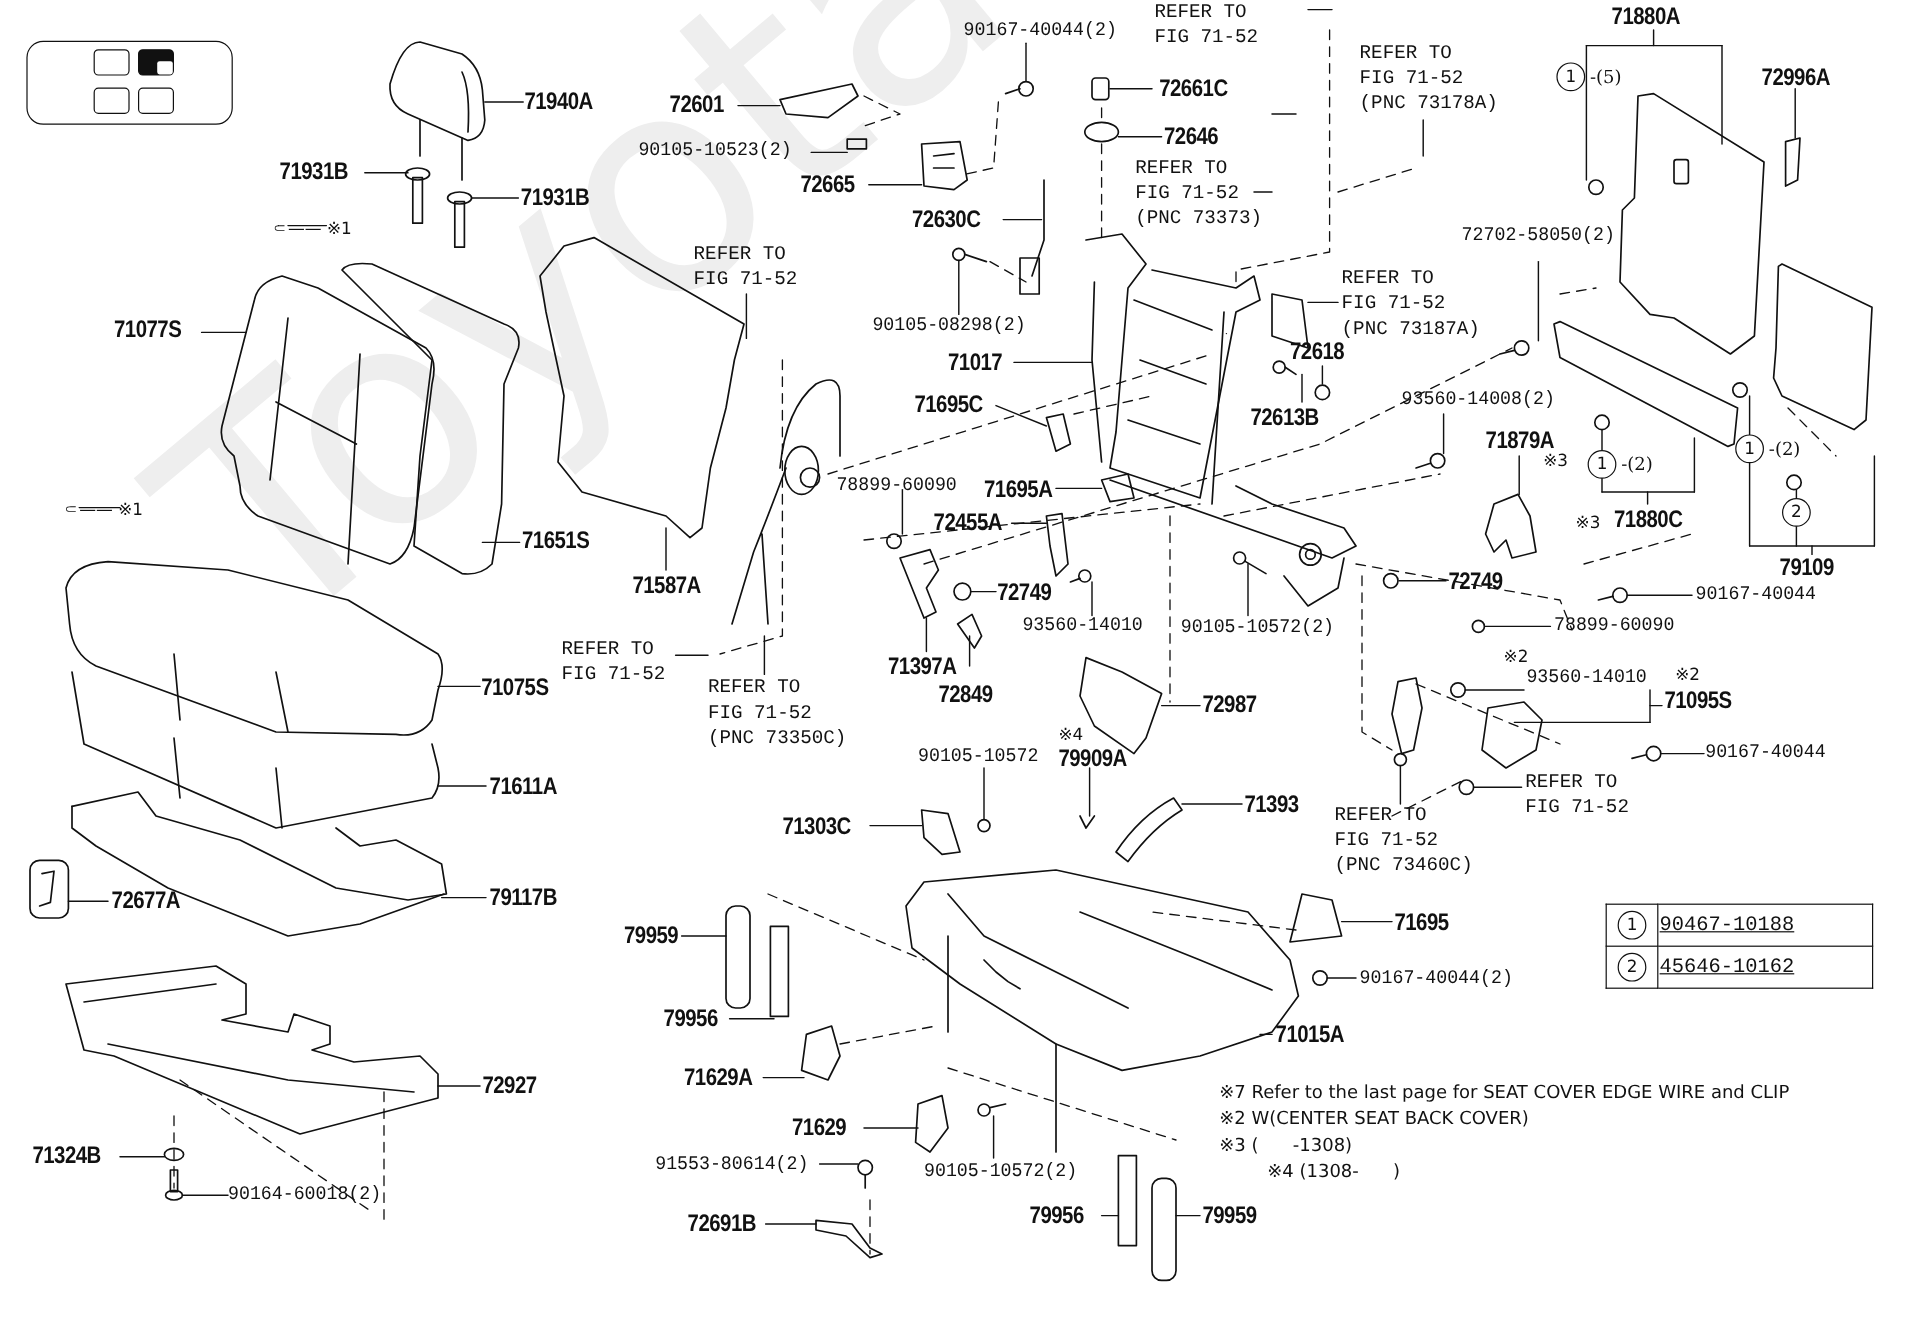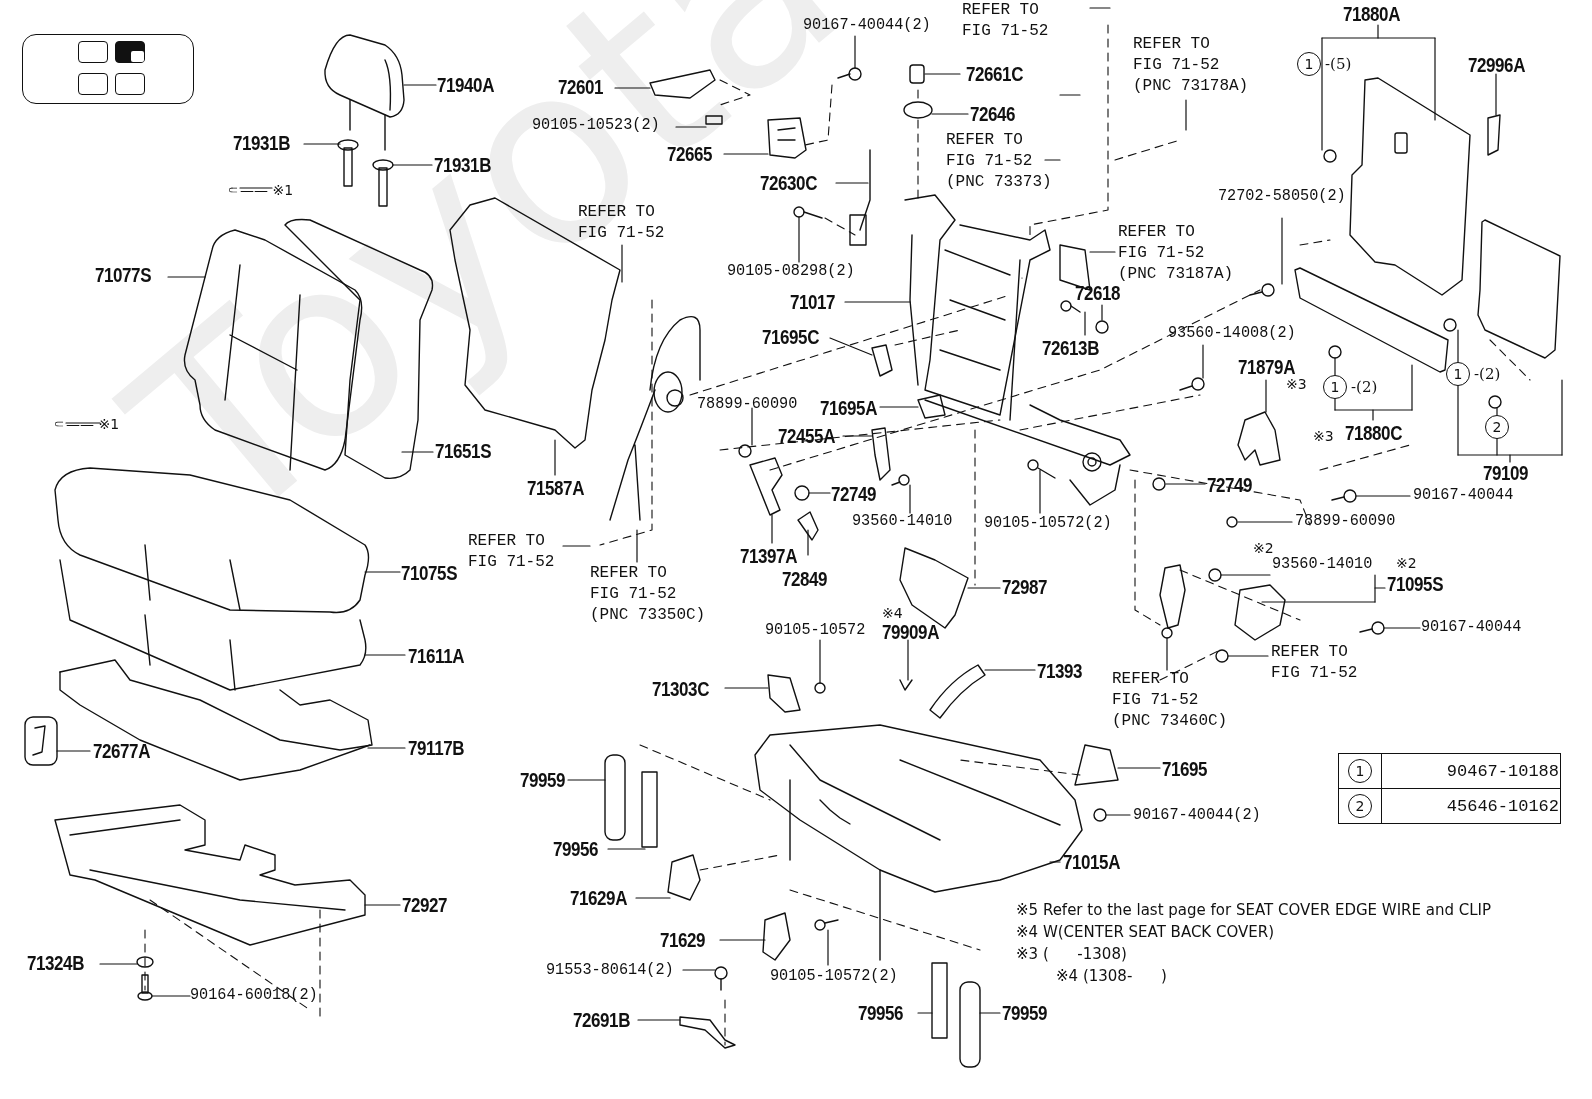--- a/index.html
+++ b/index.html
@@ -11,21 +11,21 @@
          font-size:20px; letter-spacing:-0.5px; white-space:nowrap; line-height:1; transform:scaleX(0.85); transform-origin:left top; }
   .lbl.sm { font-size:16px; font-weight:normal; font-family:"Liberation Mono","DejaVu Sans Mono", monospace; transform:scaleX(0.95); letter-spacing:0; }
   .ref { position:absolute; font-family:"Liberation Mono","DejaVu Sans Mono", monospace;
          font-size:16px; line-height:21px; white-space:pre; }
   .note { position:absolute; font-family:"DejaVu Sans", sans-serif; font-size:15px; line-height:22px; white-space:pre; }
   .mark { position:absolute; font-family:"DejaVu Sans", sans-serif; font-size:14px; white-space:nowrap; }
   .code { position:absolute; font-family:"DejaVu Sans", sans-serif; font-size:14px; color:#333; }
   .legend { position:absolute; left:1338px; top:753px; border-collapse:collapse; }
   .legend td { border:1.5px solid #111; height:32px; font-family:"Liberation Mono", monospace; font-size:17px; }
   .legend td.k { width:40px; text-align:center; }
-  .legend td.v { width:176px; text-align:right; }
+  .legend td.v { width:176px; text-align:left;text-decoration:underline; }
   .circ { display:inline-block; width:22px; height:22px; border:1.5px solid #111; border-radius:50%;
           font-family:"DejaVu Sans", sans-serif; font-size:14px; line-height:22px; text-align:center; background:#fff; }
   .circ-abs { position:absolute; }
   .circ-suffix { position:absolute; font-family:"DejaVu Serif", serif; font-size:15px; }
   .locator { position:absolute; left:22px; top:34px; width:170px; height:68px; border:1.5px solid #111; border-radius:14px; }
   .loc-cell { position:absolute; width:28px; height:20px; border:1.5px solid #111; border-radius:4px; background:#fff; }
   .loc-cell.active { background:#111; }
   .loc-cell .inner { position:absolute; right:0; bottom:0; width:13px; height:11px; background:#fff; border-radius:2px; }
   .watermark { position:absolute; left:80px; top:360px; font-family:"DejaVu Sans", sans-serif; font-size:250px;
                color:#eeeeee; transform:rotate(-40deg); transform-origin:left top; white-space:nowrap; pointer-events:none; }
@@ -560,19 +560,19 @@
       <td class="k"><span class="circ">1</span></td>
       <td class="v">90467-10188</td>
     </tr>
     <tr>
       <td class="k"><span class="circ">2</span></td>
       <td class="v">45646-10162</td>
     </tr>
   </tbody>
     </table>
 
-  <div class="note" style="left:1016px;top:899px;">※5 Refer to the last page for SEAT COVER EDGE WIRE and CLIP</div>
-  <div class="note" style="left:1016px;top:921px;">※4 W(CENTER SEAT BACK COVER)</div>
+  <div class="note" style="left:1016px;top:899px;">※7 Refer to the last page for SEAT COVER EDGE WIRE and CLIP</div>
+  <div class="note" style="left:1016px;top:921px;">※2 W(CENTER SEAT BACK COVER)</div>
   <div class="note" style="left:1016px;top:943px;">※3 (      -1308)</div>
   <div class="note" style="left:1056px;top:965px;">※4 (1308-      )</div>
 
   <div class="code" style="left:1549px;top:1076px;margin-top:24px;">716466Q</div>
 </div>
 
 </body></html>

